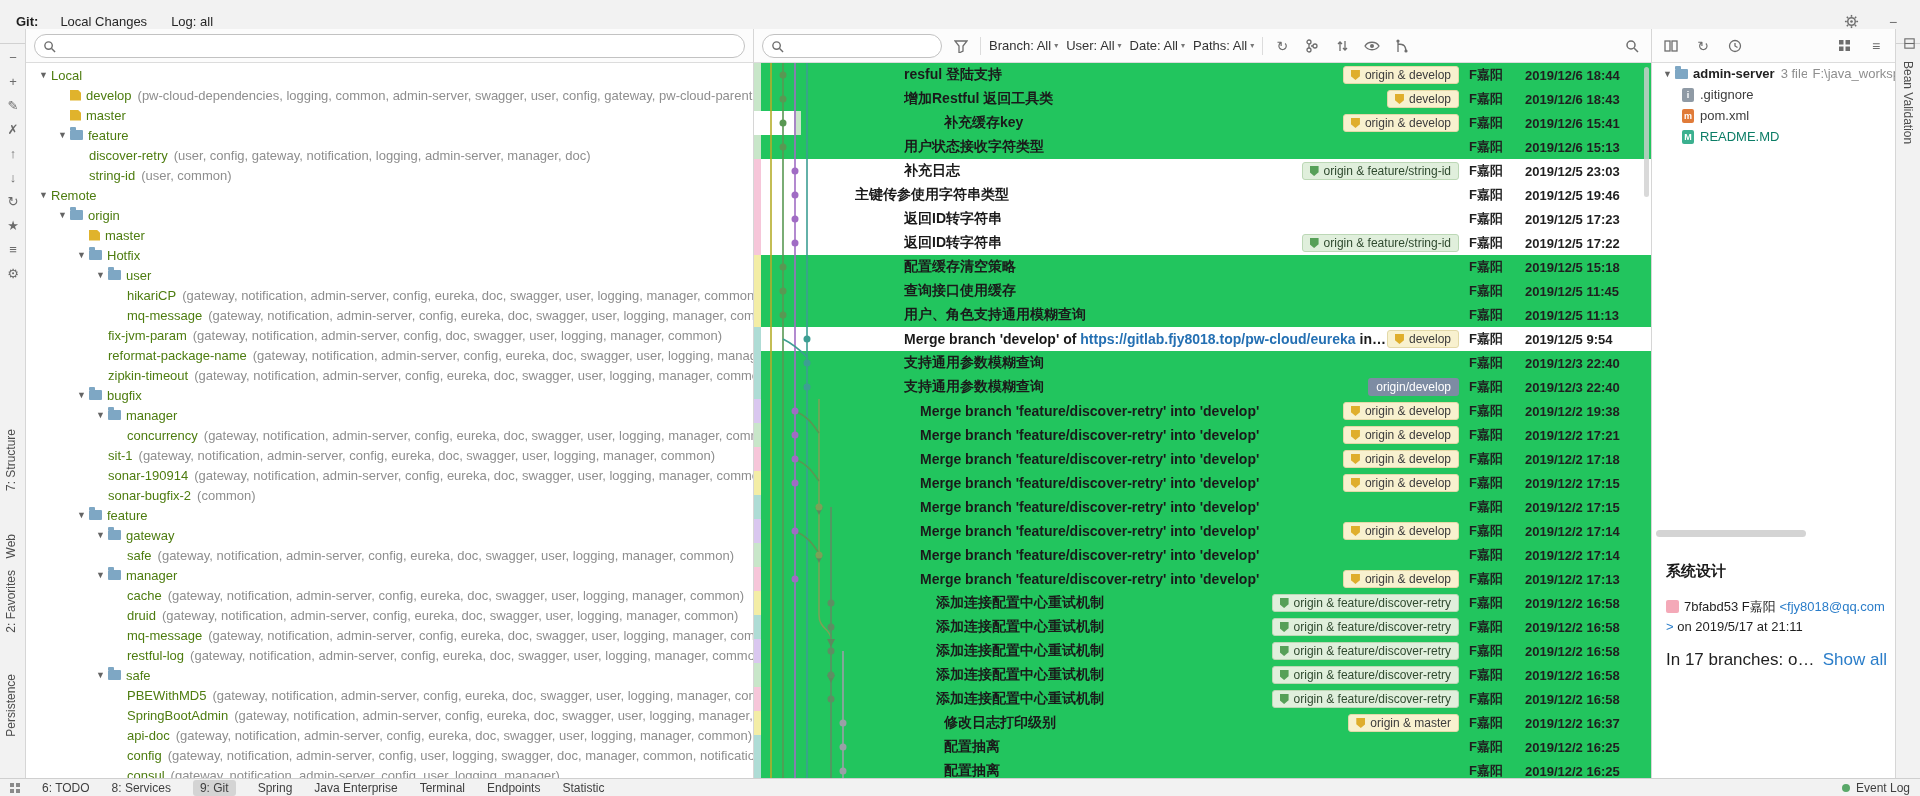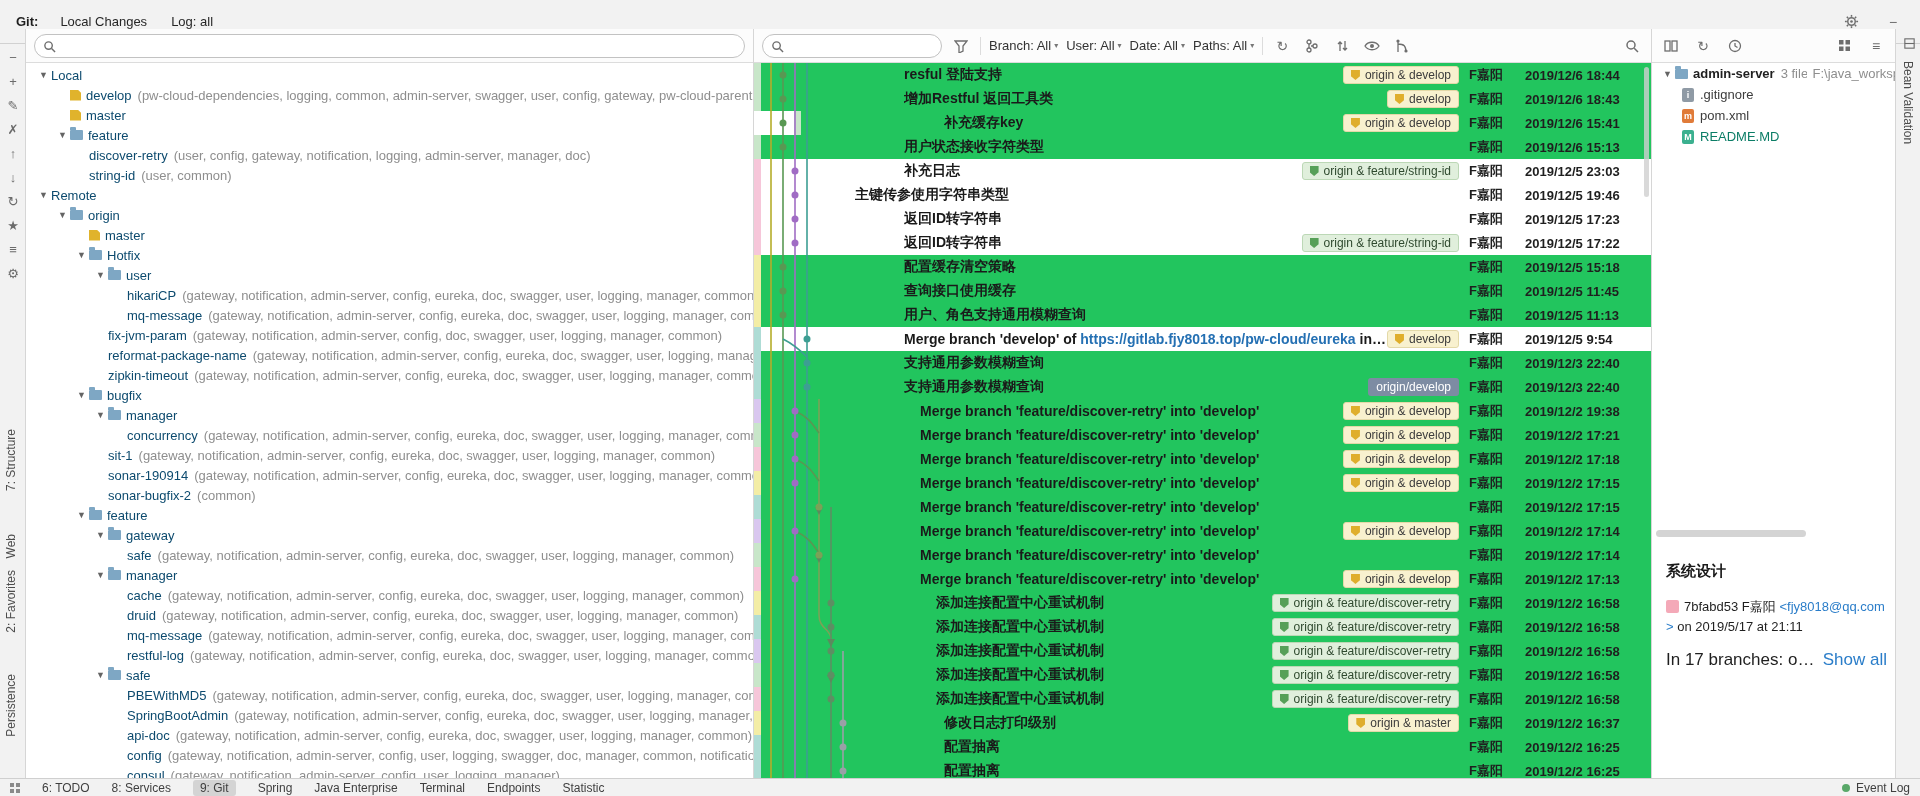--- a/index.html
+++ b/index.html
@@ -32,21 +32,21 @@
 .icon-btn{width:22px;height:22px;display:flex;align-items:center;justify-content:center;color:#6e6e6e;font-size:14px}
 .sep{width:1px;height:18px;background:#dcdcdc}
 .spacer{flex:1}
 
 .tree{flex:1;overflow:hidden;padding-top:2px}
 .t-row{display:flex;align-items:center;height:20px;white-space:nowrap;overflow:hidden;font-size:13px}
 .t-arrow{flex:0 0 15px;width:15px;font-size:9px;color:#646464;text-align:center}
 .t-folder{flex:0 0 13px;width:13px;height:10px;background:#7ea7c4;border-radius:1px;margin-right:5px;position:relative}
 .t-folder::before{content:"";position:absolute;top:-3px;left:0;width:6px;height:3px;background:#7ea7c4;border-radius:1px 1px 0 0}
 .t-tag{flex:0 0 11px;width:11px;height:11px;background:#e0b32c;clip-path:polygon(0 0,70% 0,100% 30%,100% 100%,0 100%);margin-right:5px}
-.t-label{color:#0c4a6e}
+.t-label{color:#4d7c0f}
 .t-gray{color:#8e8e8e;margin-left:6px;overflow:hidden;white-space:nowrap}
 
 .log-body{position:relative;flex:1;overflow:hidden;background:#fff}
 .graph-svg{position:absolute;left:7px;top:0;pointer-events:none;z-index:3}
 .log-row{position:relative;height:24px;display:flex;align-items:center;font-size:14px;padding-right:6px}
 .log-row.sel{background:#22c55e}
 .root-stripe{position:absolute;left:0;top:0;bottom:0;width:7px}
 .msg{flex:1;min-width:0;overflow:hidden;white-space:nowrap;text-overflow:ellipsis;font-weight:600;color:#1a1a1a}
 .msg .lnk{color:#2470b3}
 .lbl{display:inline-flex;align-items:center;gap:5px;height:18px;padding:0 7px;border-radius:3px;font-size:12px;flex:0 0 auto;margin-right:10px;border:1px solid transparent;white-space:nowrap}

